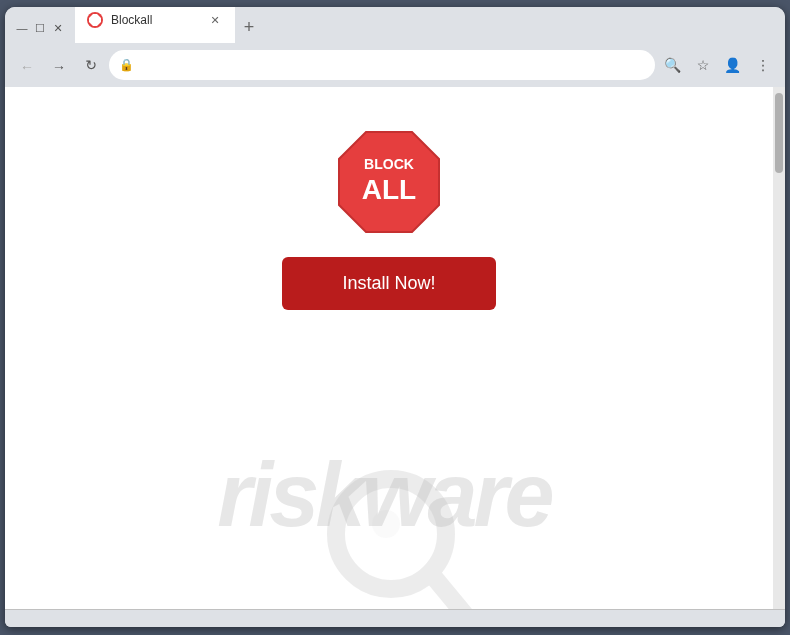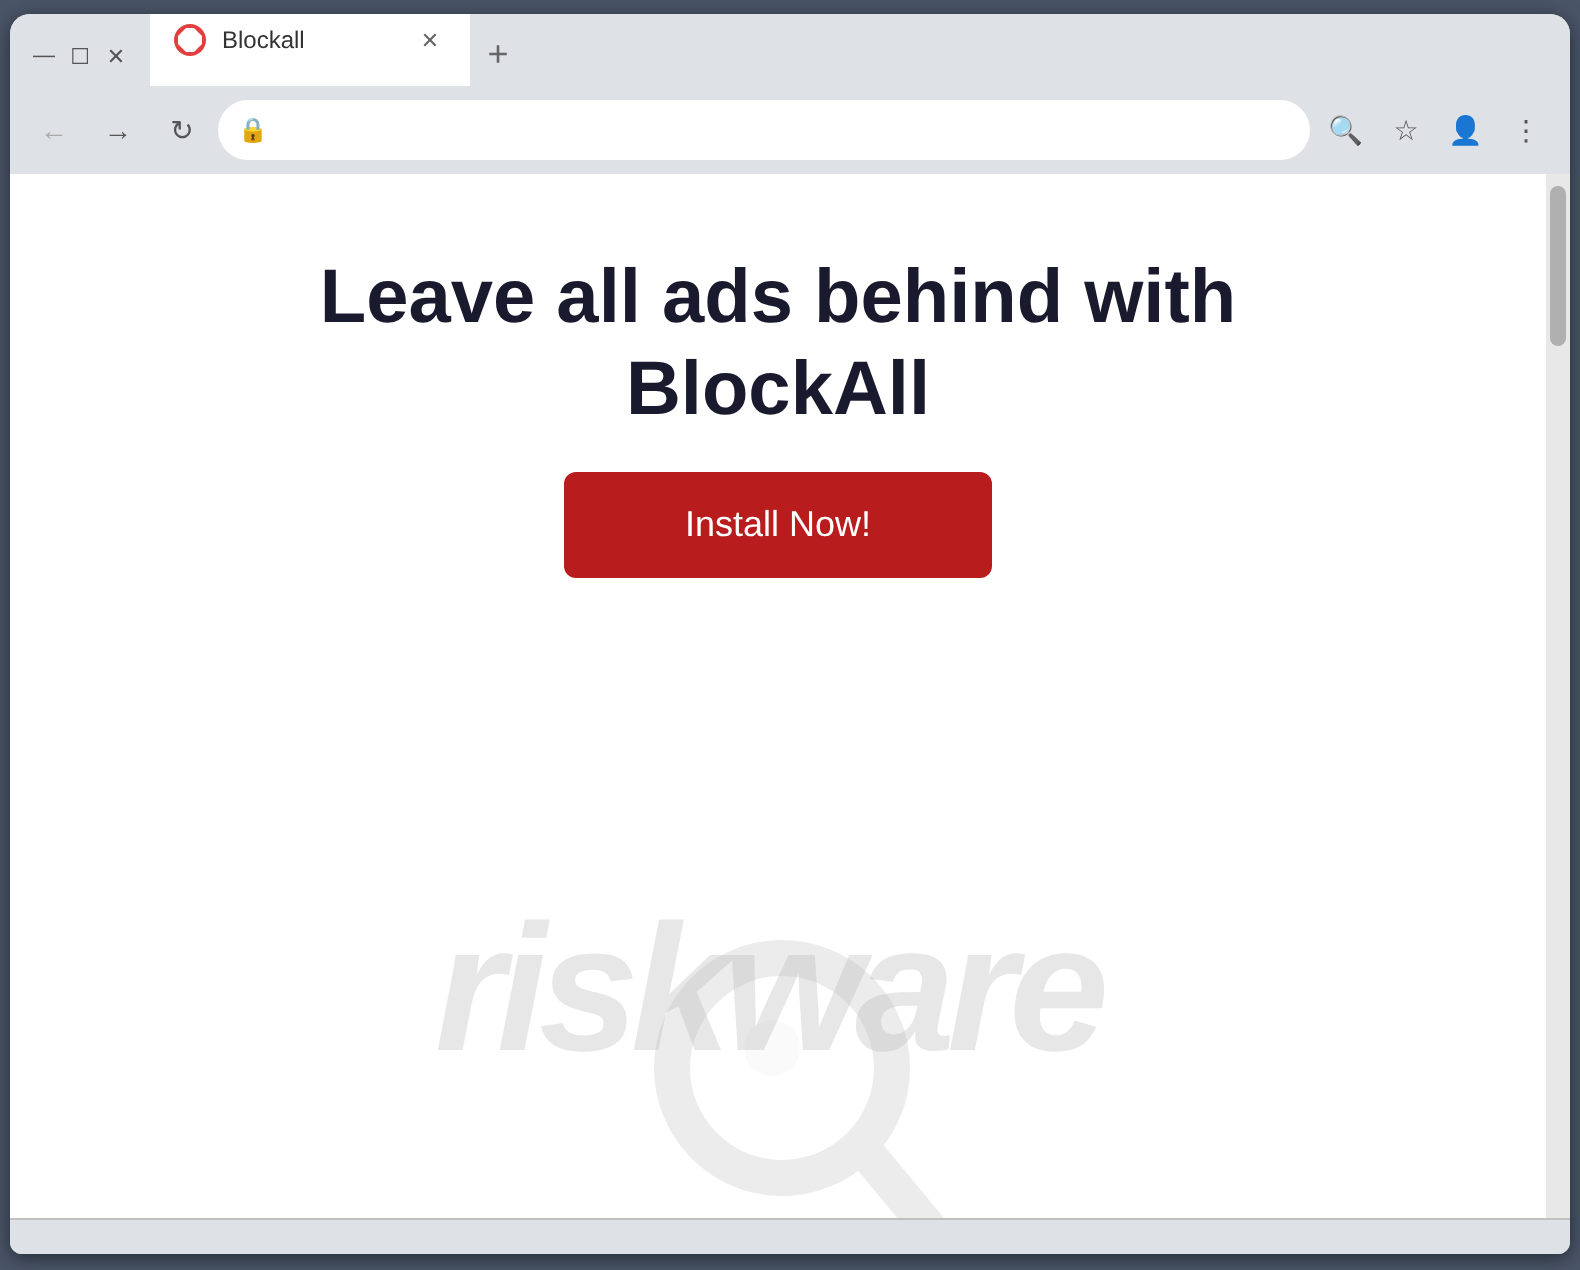--- a/index.html
+++ b/index.html
@@ -341,22 +341,31 @@
 
             <svg width="180" height="200" viewBox="0 0 180 200" style="opacity:0.18; position:absolute; left:-30px; top:80px;">
               <circle cx="70" cy="70" r="55" stroke="#999" stroke-width="18" fill="none"></circle>
               <line x1="112" y1="112" x2="160" y2="170" stroke="#999" stroke-width="18" stroke-linecap="round"></line>
               <circle cx="65" cy="60" r="14" fill="#ccc" opacity="0.5"></circle>
             </svg>
             <span style="position:absolute; right:-200px; top:60px; color:#bbb; opacity:0.35; font-weight:900; letter-spacing:-4px;">riskware</span>
           </div>
         </div>
 
-
-        <h1 class="headline">Leave all ads behind with BlockAll</h1>
+        <div class="stop-sign">
+          <svg viewBox="0 0 110 110" width="110" height="110">
+
+            <polygon points="32,5 78,5 105,32 105,78 78,105 32,105 5,78 5,32" fill="#e53e3e" stroke="#c53030" stroke-width="2"></polygon>
+
+            <text x="55" y="42" text-anchor="middle" fill="white" font-family="Arial, sans-serif" font-size="14" font-weight="700">BLOCK</text>
+
+            <text x="55" y="72" text-anchor="middle" fill="white" font-family="Arial, sans-serif" font-size="28" font-weight="900">ALL</text>
+          </svg>
+        </div>
+
 
 
         <button class="install-btn">Install Now!</button>
 
       </div>
     </div>
 
     <div class="scrollbar">
       <div class="scroll-thumb"></div>
     </div>

